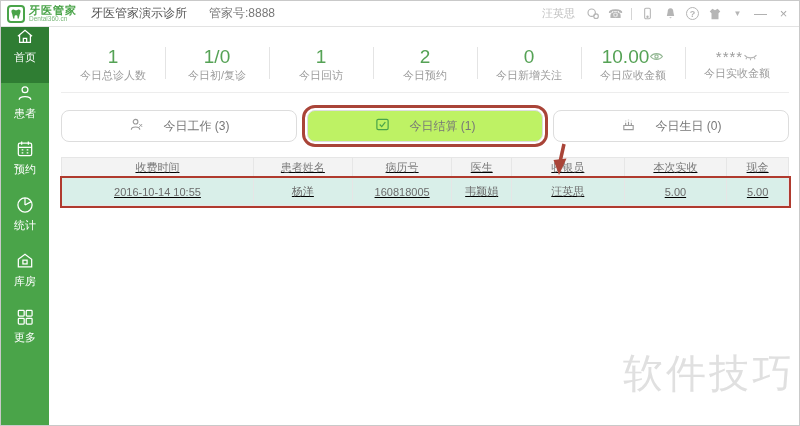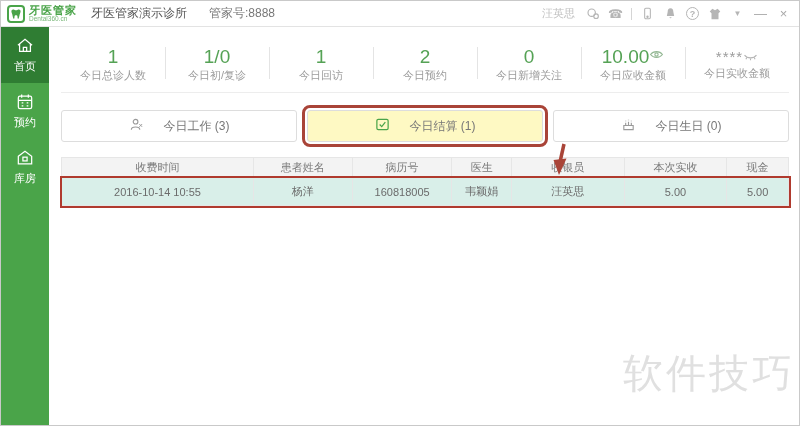--- a/index.html
+++ b/index.html
@@ -20,42 +20,42 @@
   .username { font-size:11px; color:#c0c0c0; margin-right:2px; }
   .tb-icon { display:flex; align-items:center; justify-content:center; width:15px; height:15px; font-size:12px; color:#b5b5b5; cursor:default; }
   .tb-sep { width:1px; height:12px; background:#d5d5d5; }
   .help-circle { width:13px; height:13px; border:1.3px solid #b5b5b5; border-radius:50%; font-size:9px; font-weight:bold; display:flex; align-items:center; justify-content:center; }
   .glyph-small { font-size:8px; }
   .glyph-win { font-size:13px; color:#a8a8a8; }
 
   
   .body-row { flex:1; display:flex; min-height:0; }
   .sidebar { width:48px; flex:0 0 48px; background:#4aa449; display:flex; flex-direction:column; }
-  .side-item { height:56px; display:flex; flex-direction:column; align-items:center; justify-content:center; gap:3px; color:#fff; font-size:11px; cursor:pointer; }
+  .side-item { height:56px; display:flex; flex-direction:column; align-items:center; gap:3px; color:#fff; font-size:11px; cursor:pointer; }
   .side-item.active { background:#2f7d33; }
   .side-item svg { display:block; }
 
   .main { position:relative; flex:1; background:#fff; overflow:hidden; }
 
   
   .stats { display:flex; margin:9px 10px 0 12px; height:57px; border-bottom:1px solid #ededed; }
   .stat { flex:1; position:relative; display:flex; flex-direction:column; align-items:center; justify-content:center; }
   .stat + .stat::before { content:""; position:absolute; left:0; top:11px; bottom:13px; width:1px; background:#e4e4e4; }
-  .stat-valrow { display:flex; align-items:flex-start; }
+  .stat-valrow { display:flex; align-items:center; }
   .stat-value { color:#55a255; font-size:19px; }
   .stat-value.masked { color:#9c9c9c; font-size:15px; letter-spacing:1px; }
   .stat-label { color:#9c9c9c; font-size:11px; white-space:nowrap; }
 
   
   .tabs { display:flex; gap:10px; margin:17px 10px 0 12px; }
-  .tab { flex:1; height:32px; border:1px solid #ddd; border-radius:3px; background:#fff; display:flex; align-items:center; justify-content:center; gap:20px; font-size:12px; color:#777; cursor:pointer; white-space:nowrap; }
-  .tab.active { background:#fef9c3; outline:3px solid #a94438; outline-offset:2px; }
-
-  
-  .table-wrap { margin:15px 10px 0 12px; }
+  .tab { flex:1; height:32px; border:1px solid #ddd; border-radius:8px; background:#fff; display:flex; align-items:center; justify-content:center; gap:20px; font-size:12px; color:#777; cursor:pointer; white-space:nowrap; }
+  .tab.active { background:#bef264; outline:3px solid #a94438; outline-offset:2px; }
+
+  
+  .table-wrap { margin:15px 10px 0 12px;text-decoration:underline; }
   table { width:100%; border-collapse:collapse; font-size:11px; color:#6b6b6b; table-layout:fixed; }
   th { background:#f3f3f3; border:1px solid #e6e6e6; height:20px; font-weight:normal; color:#7a7a7a; }
   td { border:1px solid #e6e6e6; height:28px; text-align:center; }
   tr.highlight { outline:2px solid #b03a2e; }
   tr.highlight td { background:#d9efe9; }
 
   
   .anno-arrow { position:absolute; left:501px; top:116px; width:22px; height:34px; pointer-events:none; }
   .watermark { position:absolute; right:4px; bottom:24px; font-size:40px; color:#e0e0e0; letter-spacing:3px; white-space:nowrap; pointer-events:none; }
 </style>
@@ -122,35 +122,64 @@
               <path d="M3.5 11 L12 4 L20.5 11"></path>
               <path d="M5.5 9.5 V18.5 H18.5 V9.5"></path>
               <path d="M10 18.5 V13.5 H14 V18.5"></path>
             </svg>
           </span>
         <span>首页</span>
       </div>
       <div class="side-item">
         <span>
             <svg width="20" height="20" viewBox="0 0 24 24" fill="none" stroke="#fff" stroke-width="1.5">
+              <circle cx="12" cy="8" r="3.5"></circle>
+              <path d="M5 20 C5 15 19 15 19 20"></path>
+            </svg>
+          </span>
+        <span>患者</span>
+      </div>
+      <div class="side-item">
+        <span>
+            <svg width="20" height="20" viewBox="0 0 24 24" fill="none" stroke="#fff" stroke-width="1.5">
               <rect x="4" y="5" width="16" height="15" rx="2"></rect>
               <path d="M8 3 V7 M16 3 V7 M4 10 H20"></path>
               <path d="M8 13 H10 M14 13 H16 M8 16.5 H10 M14 16.5 H16"></path>
             </svg>
           </span>
         <span>预约</span>
       </div>
       <div class="side-item">
         <span>
             <svg width="20" height="20" viewBox="0 0 24 24" fill="none" stroke="#fff" stroke-width="1.5">
+              <circle cx="12" cy="12" r="8.5"></circle>
+              <path d="M12 12 V3.5 M12 12 L19.5 8"></path>
+            </svg>
+          </span>
+        <span>统计</span>
+      </div>
+      <div class="side-item">
+        <span>
+            <svg width="20" height="20" viewBox="0 0 24 24" fill="none" stroke="#fff" stroke-width="1.5">
               <path d="M4 10 L12 4 L20 10 V19 H4 Z"></path>
               <rect x="9.5" y="11" width="5" height="4.5"></rect>
             </svg>
           </span>
         <span>库房</span>
+      </div>
+      <div class="side-item">
+        <span>
+            <svg width="20" height="20" viewBox="0 0 24 24" fill="none" stroke="#fff" stroke-width="1.5">
+              <rect x="4" y="4" width="7" height="7" rx="1"></rect>
+              <rect x="13.5" y="4" width="7" height="7" rx="1"></rect>
+              <rect x="4" y="13.5" width="7" height="7" rx="1"></rect>
+              <rect x="13.5" y="13.5" width="7" height="7" rx="1"></rect>
+            </svg>
+          </span>
+        <span>更多</span>
       </div>
     </div>
 
     <div class="main">
 
       <div class="stats">
         <div class="stat">
           <span class="stat-value">1</span>
           <span class="stat-label">今日总诊人数</span>
         </div>

